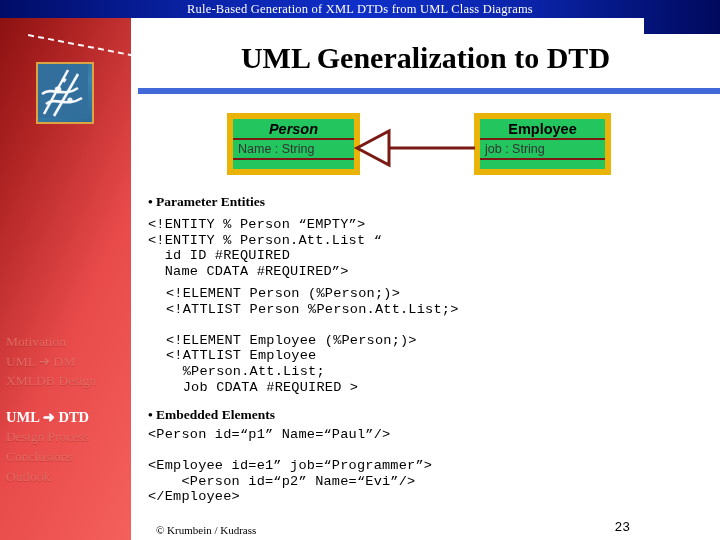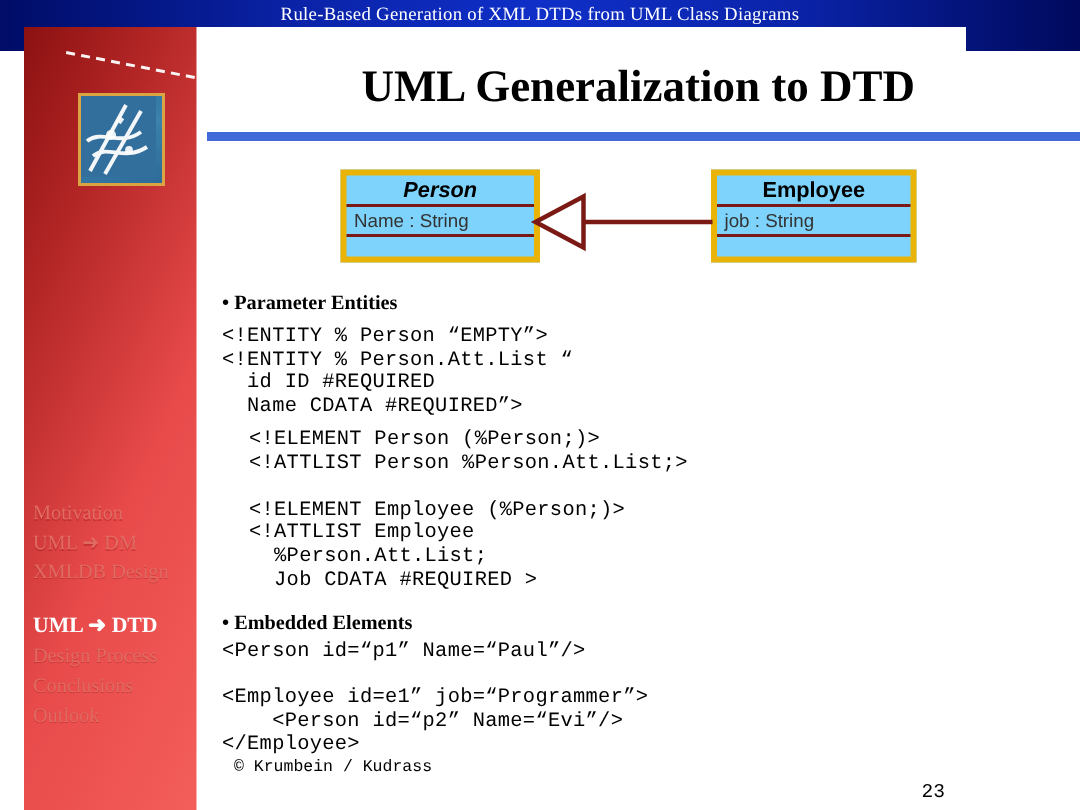--- a/index.html
+++ b/index.html
@@ -31,21 +31,21 @@
     line-height: 18px;
     font-size: 12.5px;
     color: #ffffff;
     letter-spacing: 0.2px;
     white-space: nowrap;
   }
 
   
   #sidebar {
     position: absolute;
-    left: 16px; top: 18px;
+    left: 0; top: 18px;
     width: 131px; height: 522px;
     background: linear-gradient(115deg, #8c1111 0%, #b02424 22%, #e84a4a 58%, #f4605c 100%);
   }
   #sidebar-dash {
     position: absolute;
     left: 28px; top: 16px;
     width: 128px; height: 1px;
     border-top: 2px dashed #ffffff;
     transform: rotate(11deg);
     transform-origin: left center;
@@ -107,22 +107,22 @@
     left: 7px; top: 70px;
     width: 582px; height: 6px;
     background: #4169d8;
   }
 
   
   #uml { position: absolute; left: 0; top: 0; width: 589px; height: 160px; }
 
   .uml-class {
     position: absolute;
-    border: 4px solid #eab308;
-    background: #7dd3fc;
+    border: 6px solid #eab308;
+    background: #22c55e;
     box-sizing: border-box;
   }
   .uml-name {
     height: 21px;
     line-height: 20px;
     text-align: center;
     font-family: "Liberation Sans", sans-serif;
     font-size: 14.5px;
     font-weight: bold;
     color: #000000;
@@ -168,22 +168,22 @@
 
   #pe-heading { left: 17px; top: 176px; }
   #pe-code    { left: 17px; top: 199px; }
   #el-code    { left: 17px; top: 268px; margin-left: 18px; }
   #ee-heading { left: 17px; top: 389px; }
   #ee-code    { left: 17px; top: 409px; }
 
   
   #footer-copyright {
     position: absolute;
-    left: 25px; top: 488px;
-    font-family: Liberation Mono, monospace;
+    left: 25px; top: 506px;
+    font-family: Liberation Serif, serif;
     font-size: 11px;
     color: #000000;
     white-space: nowrap;
   }
   #footer-pagenum {
     position: absolute;
     right: 14px; top: 502px;
     font-family: Liberation Mono, monospace;
     font-size: 13px;
     color: #000000;

